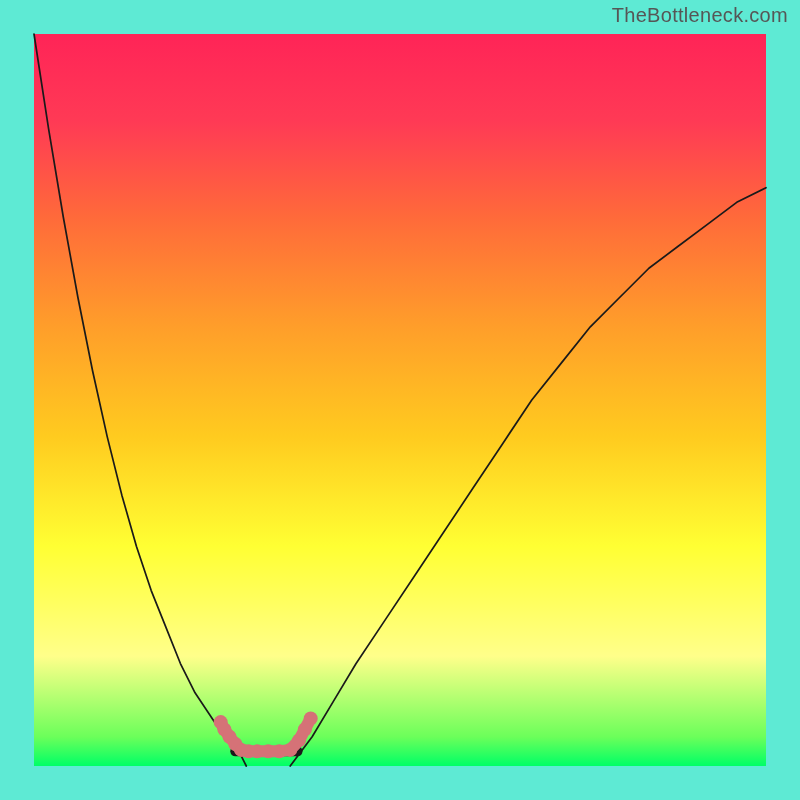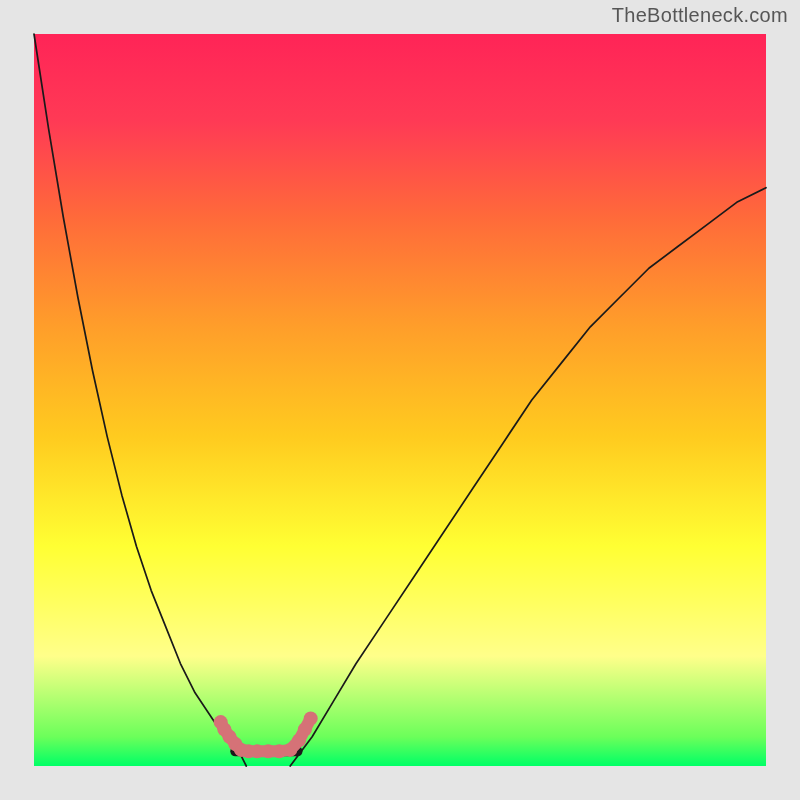--- a/index.html
+++ b/index.html
@@ -6,21 +6,21 @@
     margin: 0;
     padding: 0;
     width: 800px;
     height: 800px;
     overflow: hidden;
   }
   .container {
     position: relative;
     width: 800px;
     height: 800px;
-    background: #e5e5e5;
+    background: #5eead4;
   }
   .plot-area {
     position: absolute;
     left: 34px;
     top: 34px;
     width: 732px;
     height: 732px;
     background: linear-gradient(
       to top,
       #00ff66 0%,

